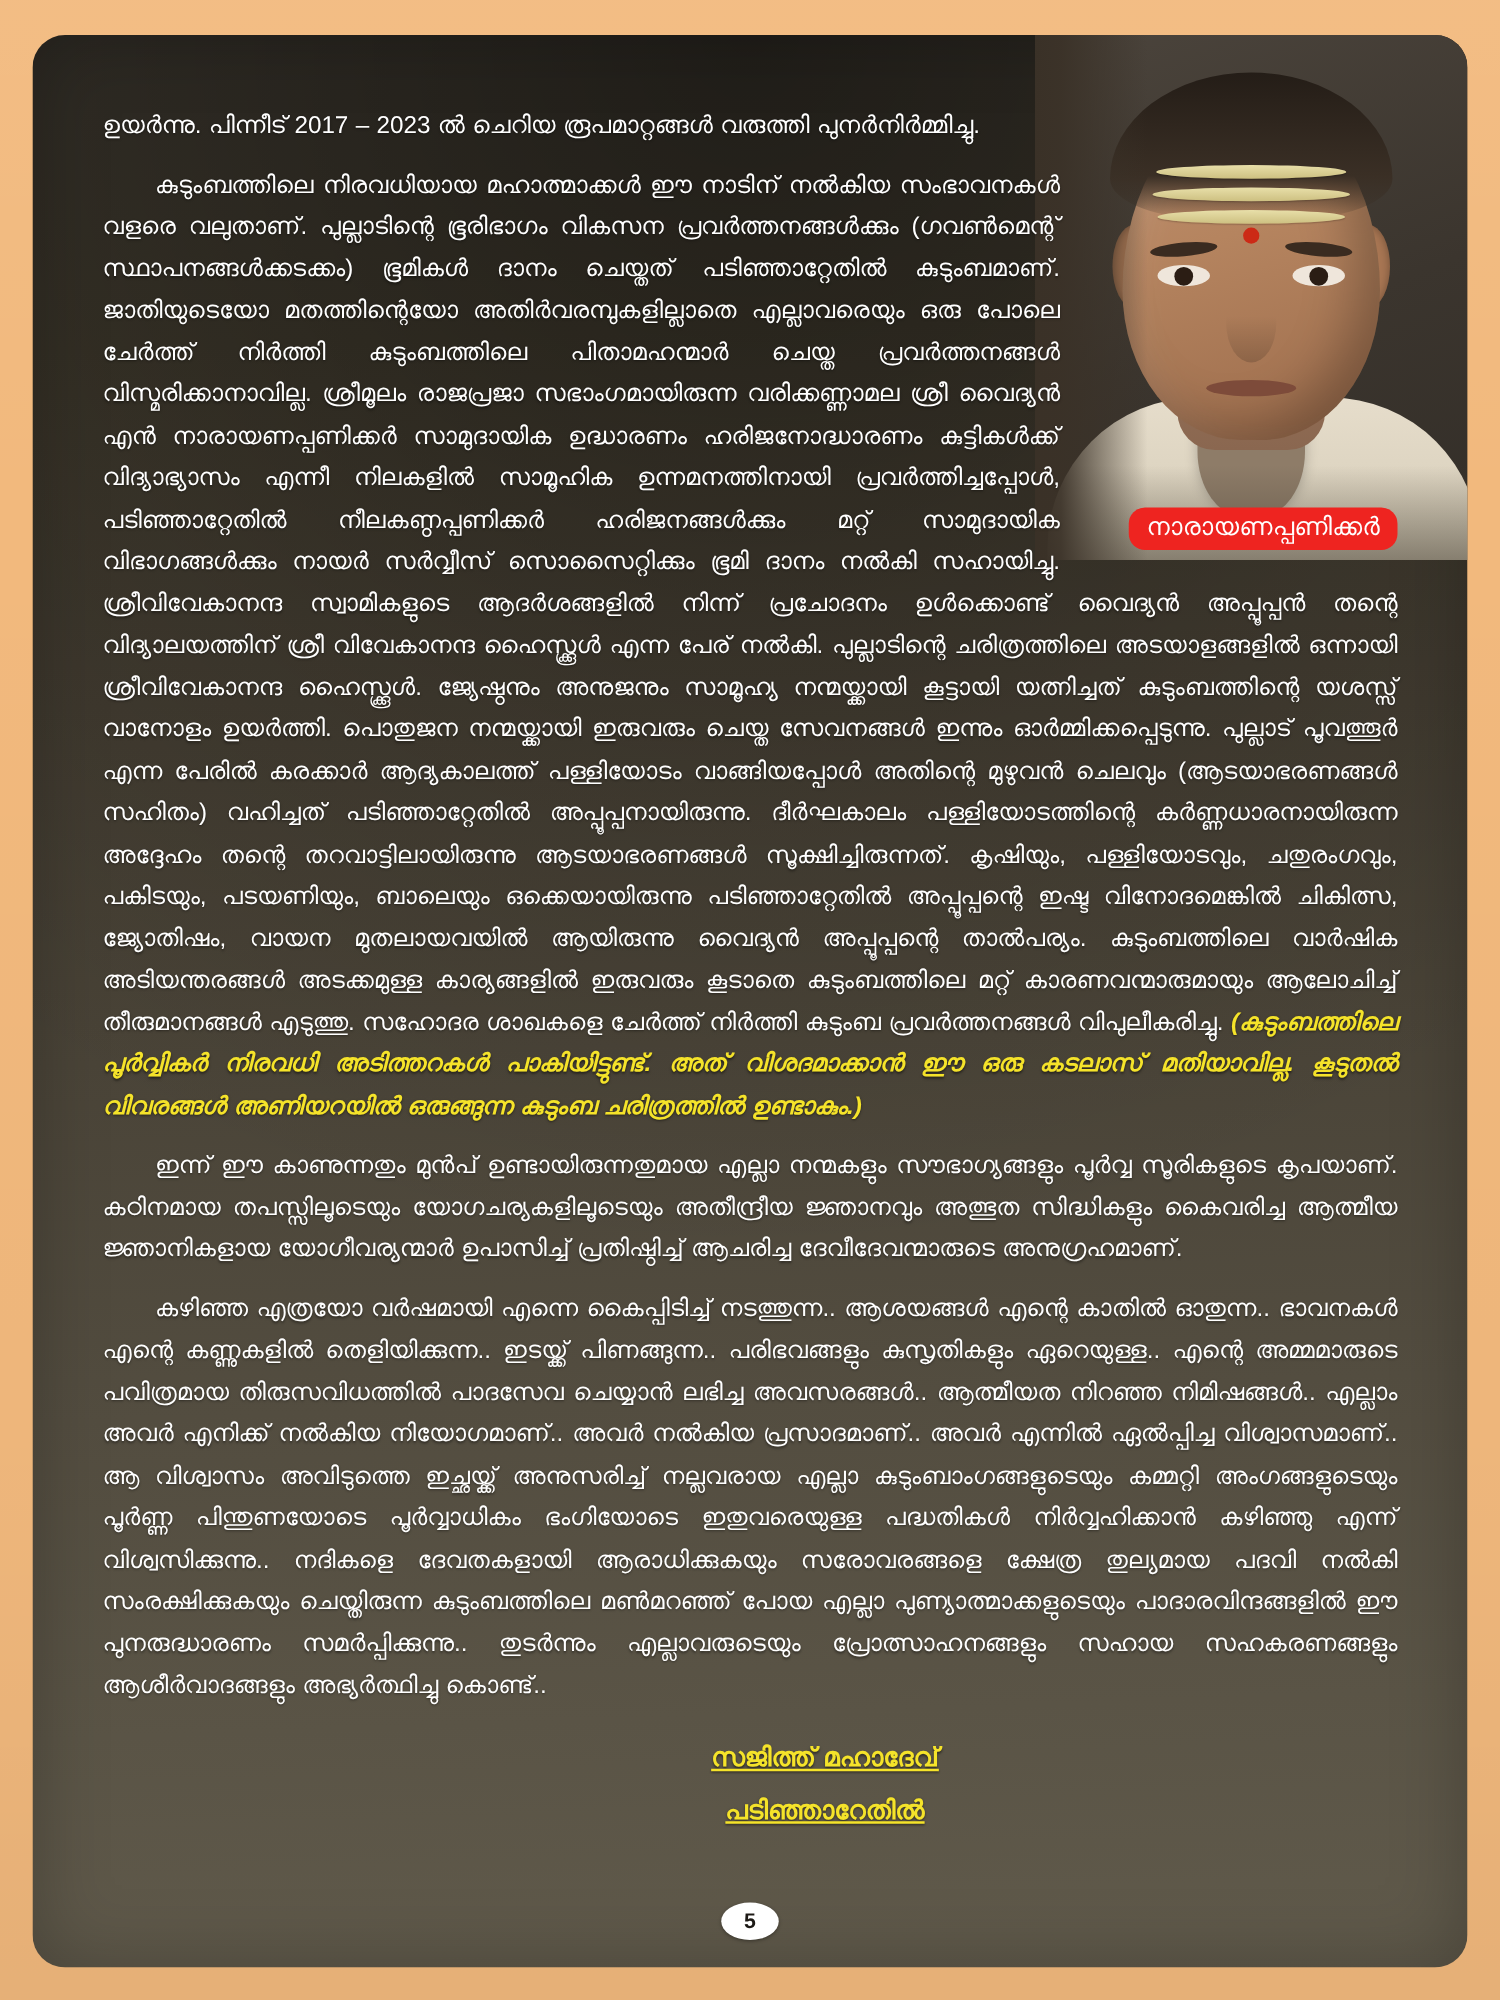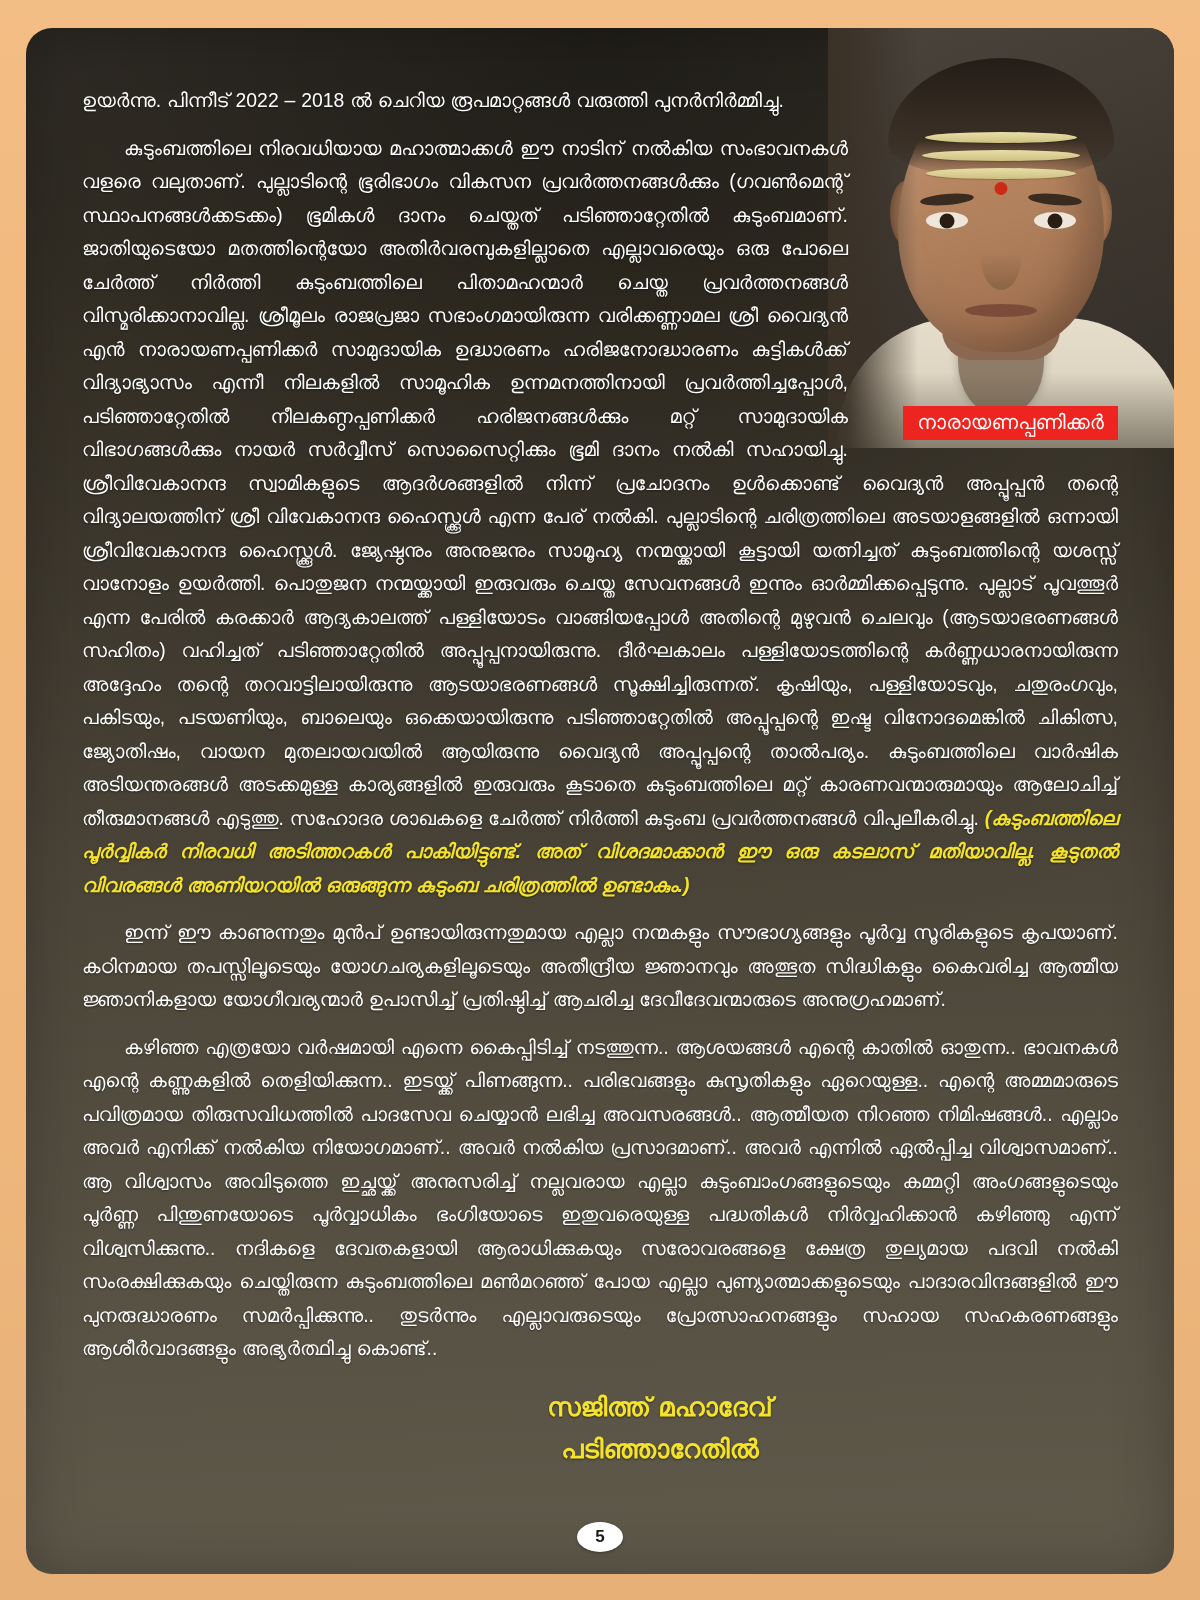--- a/index.html
+++ b/index.html
@@ -235,20 +235,21 @@
     top: 378px;
     right: 56px;
     background: #ee2420;
     color: #ffffff;
     font-size: 20px;
     line-height: 1;
     padding: 6px 14px 8px 14px;
     letter-spacing: 0.2px;
     white-space: nowrap;
     z-index: 4;
+    border-radius: 13px;
   }
 
   
   .content {
     position: relative;
     z-index: 3;
     padding: 56px 56px 0 56px;
     color: #ffffff;
   }
   p.para {
@@ -284,24 +285,25 @@
     text-align: center;
     color: #ffffff;
     font-size: 19.4px;
     line-height: 32px;
     text-shadow: 0 1px 2px rgba(0,0,0,0.45);
   }
   .sign-name {
     margin-top: 12px;
     color: #f5e32a;
     font-weight: 700;
-    font-size: 26px;
+    font-size: 21px;
     line-height: 30px;
     padding-left: 120px;
     text-shadow: 0 1px 2px rgba(0,0,0,0.5);
+    text-decoration: underline;
   }
 
   
   .page-number {
     position: absolute;
     left: 50%;
     transform: translateX(-50%);
     bottom: 22px;
     width: 46px;
     height: 30px;
@@ -346,21 +348,21 @@
       </div>
       <div class="photo-fade"></div>
     </div>
 
     <div class="caption">നാരായണപ്പണിക്കർ</div>
 
     <div class="content">
 
       <div class="float-photo"></div>
 
-      <p class="para">ഉയർന്നു. പിന്നീട് 2022 – 2018 ൽ ചെറിയ രൂപമാറ്റങ്ങൾ വരുത്തി പുനർനിർമ്മിച്ചു.</p>
+      <p class="para">ഉയർന്നു. പിന്നീട് 2017 – 2023 ൽ ചെറിയ രൂപമാറ്റങ്ങൾ വരുത്തി പുനർനിർമ്മിച്ചു.</p>
 
       <p class="para indent"><span>കുടുംബത്തിലെ നിരവധിയായ മഹാത്മാക്കൾ ഈ നാടിന് നൽകിയ സംഭാവനകൾ വളരെ വലുതാണ്. പുല്ലാടിന്റെ ഭൂരിഭാഗം വികസന പ്രവർത്തനങ്ങൾക്കും (ഗവൺമെന്റ് സ്ഥാപനങ്ങൾക്കടക്കം) ഭൂമികൾ ദാനം ചെയ്തത് പടിഞ്ഞാറ്റേതിൽ കുടുംബമാണ്. ജാതിയുടെയോ മതത്തിന്റെയോ അതിർവരമ്പുകളില്ലാതെ എല്ലാവരെയും ഒരു പോലെ ചേർത്ത് നിർത്തി കുടുംബത്തിലെ പിതാമഹന്മാർ ചെയ്ത പ്രവർത്തനങ്ങൾ വിസ്മരിക്കാനാവില്ല. ശ്രീമൂലം രാജപ്രജാ സഭാംഗമായിരുന്ന വരിക്കണ്ണാമല ശ്രീ വൈദ്യൻ എൻ നാരായണപ്പണിക്കർ സാമുദായിക ഉദ്ധാരണം ഹരിജനോദ്ധാരണം കുട്ടികൾക്ക് വിദ്യാഭ്യാസം എന്നീ നിലകളിൽ സാമൂഹിക ഉന്നമനത്തിനായി പ്രവർത്തിച്ചപ്പോൾ, പടിഞ്ഞാറ്റേതിൽ നീലകണ്ഠപ്പണിക്കർ ഹരിജനങ്ങൾക്കും മറ്റ് സാമുദായിക വിഭാഗങ്ങൾക്കും നായർ സർവ്വീസ് സൊസൈറ്റിക്കും ഭൂമി ദാനം നൽകി സഹായിച്ചു. ശ്രീവിവേകാനന്ദ സ്വാമികളുടെ ആദർശങ്ങളിൽ നിന്ന് പ്രചോദനം ഉൾക്കൊണ്ട് വൈദ്യൻ അപ്പൂപ്പൻ തന്റെ വിദ്യാലയത്തിന് ശ്രീ വിവേകാനന്ദ ഹൈസ്ക്കൂൾ എന്ന പേര് നൽകി. പുല്ലാടിന്റെ ചരിത്രത്തിലെ അടയാളങ്ങളിൽ ഒന്നായി ശ്രീവിവേകാനന്ദ ഹൈസ്ക്കൂൾ. ജ്യേഷ്ഠനും അനുജനും സാമൂഹ്യ നന്മയ്ക്കായി കൂട്ടായി യത്നിച്ചത് കുടുംബത്തിന്റെ യശസ്സ് വാനോളം ഉയർത്തി. പൊതുജന നന്മയ്ക്കായി ഇരുവരും ചെയ്ത സേവനങ്ങൾ ഇന്നും ഓർമ്മിക്കപ്പെടുന്നു. പുല്ലാട് പൂവത്തൂർ എന്ന പേരിൽ കരക്കാർ ആദ്യകാലത്ത് പള്ളിയോടം വാങ്ങിയപ്പോൾ അതിന്റെ മുഴുവൻ ചെലവും (ആടയാഭരണങ്ങൾ സഹിതം) വഹിച്ചത് പടിഞ്ഞാറ്റേതിൽ അപ്പൂപ്പനായിരുന്നു. ദീർഘകാലം പള്ളിയോടത്തിന്റെ കർണ്ണധാരനായിരുന്ന അദ്ദേഹം തന്റെ തറവാട്ടിലായിരുന്നു ആടയാഭരണങ്ങൾ സൂക്ഷിച്ചിരുന്നത്. കൃഷിയും, പള്ളിയോടവും, ചതുരംഗവും, പകിടയും, പടയണിയും, ബാലെയും ഒക്കെയായിരുന്നു പടിഞ്ഞാറ്റേതിൽ അപ്പൂപ്പന്റെ ഇഷ്ട വിനോദമെങ്കിൽ ചികിത്സ, ജ്യോതിഷം, വായന മുതലായവയിൽ ആയിരുന്നു വൈദ്യൻ അപ്പൂപ്പന്റെ താൽപര്യം. കുടുംബത്തിലെ വാർഷിക അടിയന്തരങ്ങൾ അടക്കമുള്ള കാര്യങ്ങളിൽ ഇരുവരും കൂടാതെ കുടുംബത്തിലെ മറ്റ് കാരണവന്മാരുമായും ആലോചിച്ച് തീരുമാനങ്ങൾ എടുത്തു. സഹോദര ശാഖകളെ ചേർത്ത് നിർത്തി കുടുംബ പ്രവർത്തനങ്ങൾ വിപുലീകരിച്ചു. </span><span class="highlight">(കുടുംബത്തിലെ പൂർവ്വികർ നിരവധി അടിത്തറകൾ പാകിയിട്ടുണ്ട്. അത് വിശദമാക്കാൻ ഈ ഒരു കടലാസ് മതിയാവില്ല. കൂടുതൽ വിവരങ്ങൾ അണിയറയിൽ ഒരുങ്ങുന്ന കുടുംബ ചരിത്രത്തിൽ ഉണ്ടാകും.)</span></p>
 
       <p class="para indent">ഇന്ന് ഈ കാണുന്നതും മുൻപ് ഉണ്ടായിരുന്നതുമായ എല്ലാ നന്മകളും സൗഭാഗ്യങ്ങളും പൂർവ്വ സൂരികളുടെ കൃപയാണ്. കഠിനമായ തപസ്സിലൂടെയും യോഗചര്യകളിലൂടെയും അതീന്ദ്രീയ ജ്ഞാനവും അത്ഭുത സിദ്ധികളും കൈവരിച്ച ആത്മീയ ജ്ഞാനികളായ യോഗീവര്യന്മാർ ഉപാസിച്ച് പ്രതിഷ്ഠിച്ച് ആചരിച്ച ദേവീദേവന്മാരുടെ അനുഗ്രഹമാണ്.</p>
 
       <p class="para indent">കഴിഞ്ഞ എത്രയോ വർഷമായി എന്നെ കൈപ്പിടിച്ച് നടത്തുന്ന.. ആശയങ്ങൾ എന്റെ കാതിൽ ഓതുന്ന.. ഭാവനകൾ എന്റെ കണ്ണുകളിൽ തെളിയിക്കുന്ന.. ഇടയ്ക്ക് പിണങ്ങുന്ന.. പരിഭവങ്ങളും കുസൃതികളും ഏറെയുള്ള.. എന്റെ അമ്മമാരുടെ പവിത്രമായ തിരുസവിധത്തിൽ പാദസേവ ചെയ്യാൻ ലഭിച്ച അവസരങ്ങൾ.. ആത്മീയത നിറഞ്ഞ നിമിഷങ്ങൾ.. എല്ലാം അവർ എനിക്ക് നൽകിയ നിയോഗമാണ്.. അവർ നൽകിയ പ്രസാദമാണ്.. അവർ എന്നിൽ ഏൽപ്പിച്ച വിശ്വാസമാണ്.. ആ വിശ്വാസം അവിടുത്തെ ഇച്ഛയ്ക്ക് അനുസരിച്ച് നല്ലവരായ എല്ലാ കുടുംബാംഗങ്ങളുടെയും കമ്മറ്റി അംഗങ്ങളുടെയും പൂർണ്ണ പിന്തുണയോടെ പൂർവ്വാധികം ഭംഗിയോടെ ഇതുവരെയുള്ള പദ്ധതികൾ നിർവ്വഹിക്കാൻ കഴിഞ്ഞു എന്ന് വിശ്വസിക്കുന്നു.. നദികളെ ദേവതകളായി ആരാധിക്കുകയും സരോവരങ്ങളെ ക്ഷേത്ര തുല്യമായ പദവി നൽകി സംരക്ഷിക്കുകയും ചെയ്തിരുന്ന കുടുംബത്തിലെ മൺമറഞ്ഞ് പോയ എല്ലാ പുണ്യാത്മാക്കളുടെയും പാദാരവിന്ദങ്ങളിൽ ഈ പുനരുദ്ധാരണം സമർപ്പിക്കുന്നു.. തുടർന്നും എല്ലാവരുടെയും പ്രോത്സാഹനങ്ങളും സഹായ സഹകരണങ്ങളും ആശീർവാദങ്ങളും അഭ്യർത്ഥിച്ചു കൊണ്ട്..</p>
 
       <div class="sign">
         <div class="sign-name">സജിത്ത് മഹാദേവ്</div>
         <div class="sign-name">പടിഞ്ഞാറേതിൽ</div>

